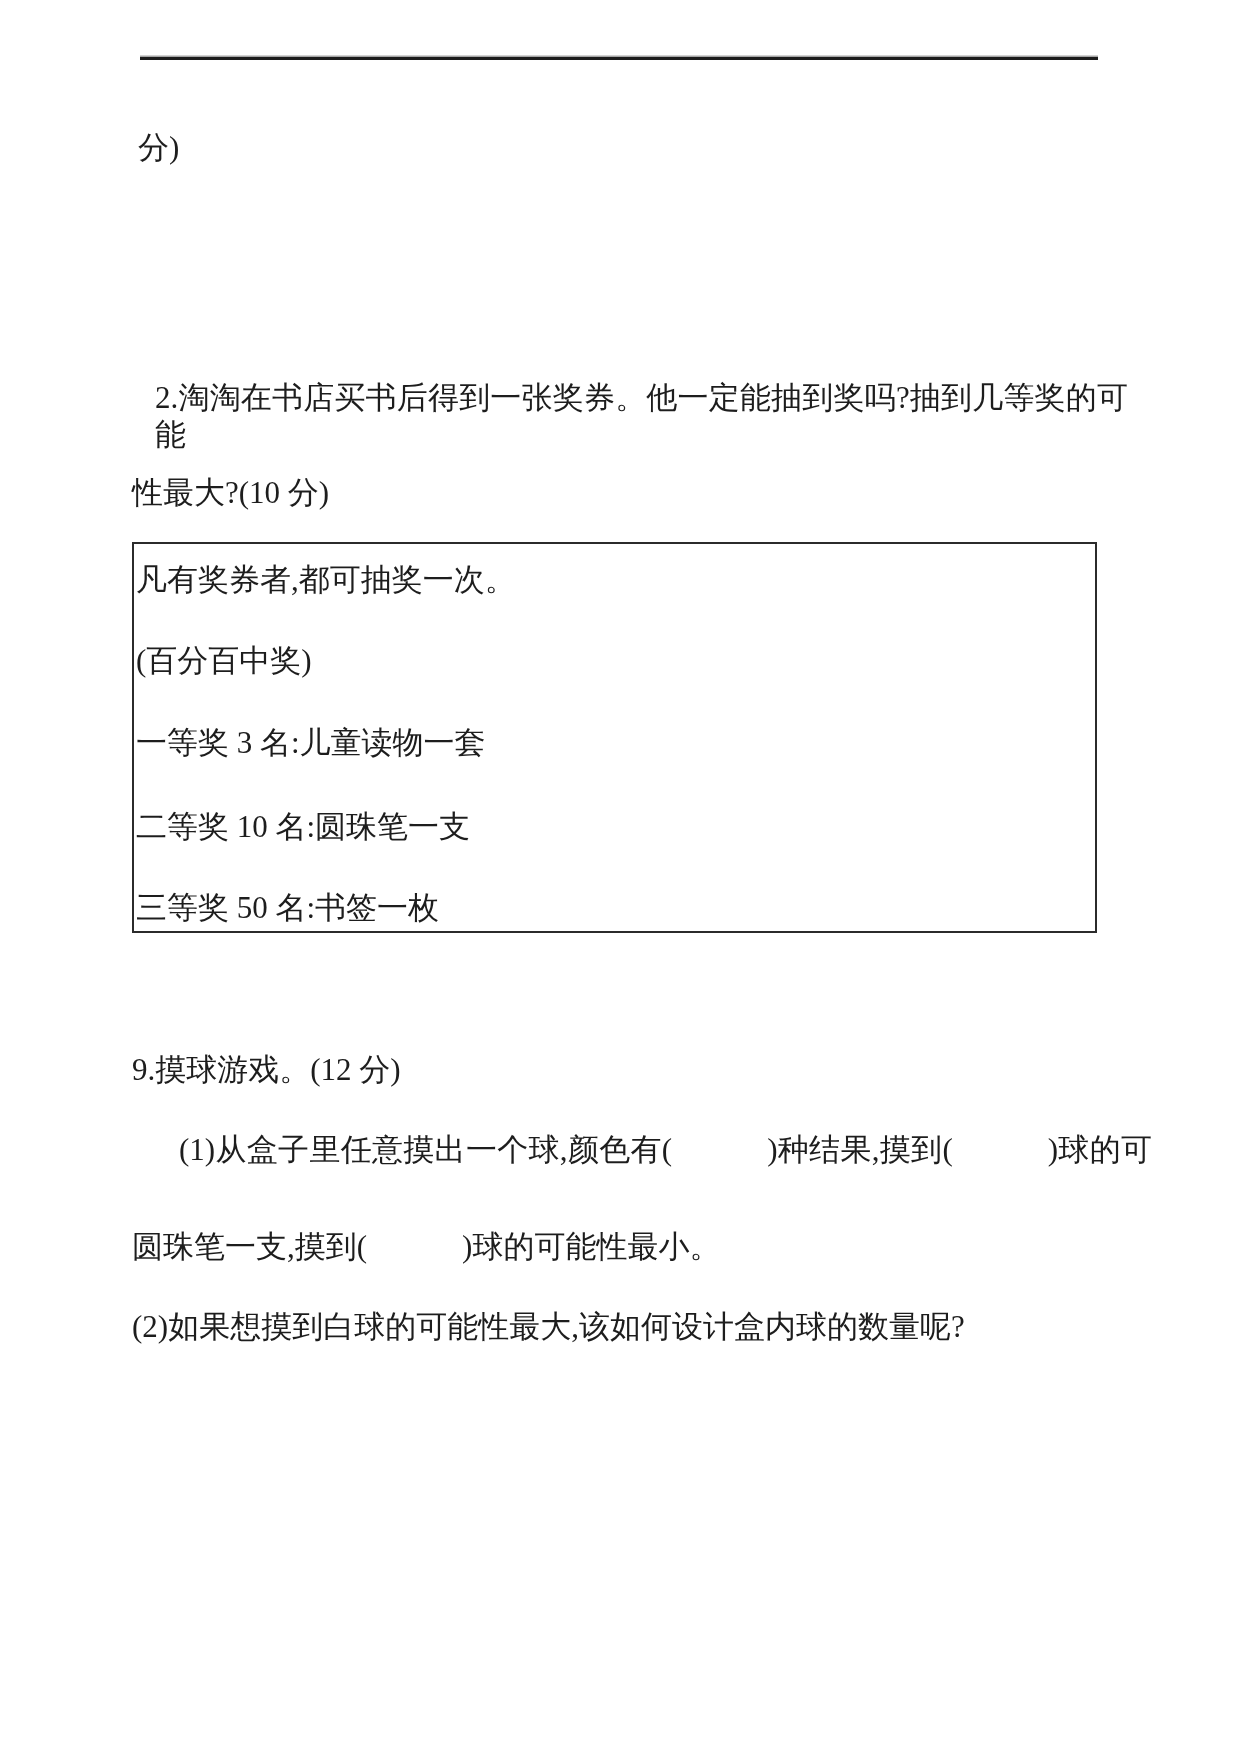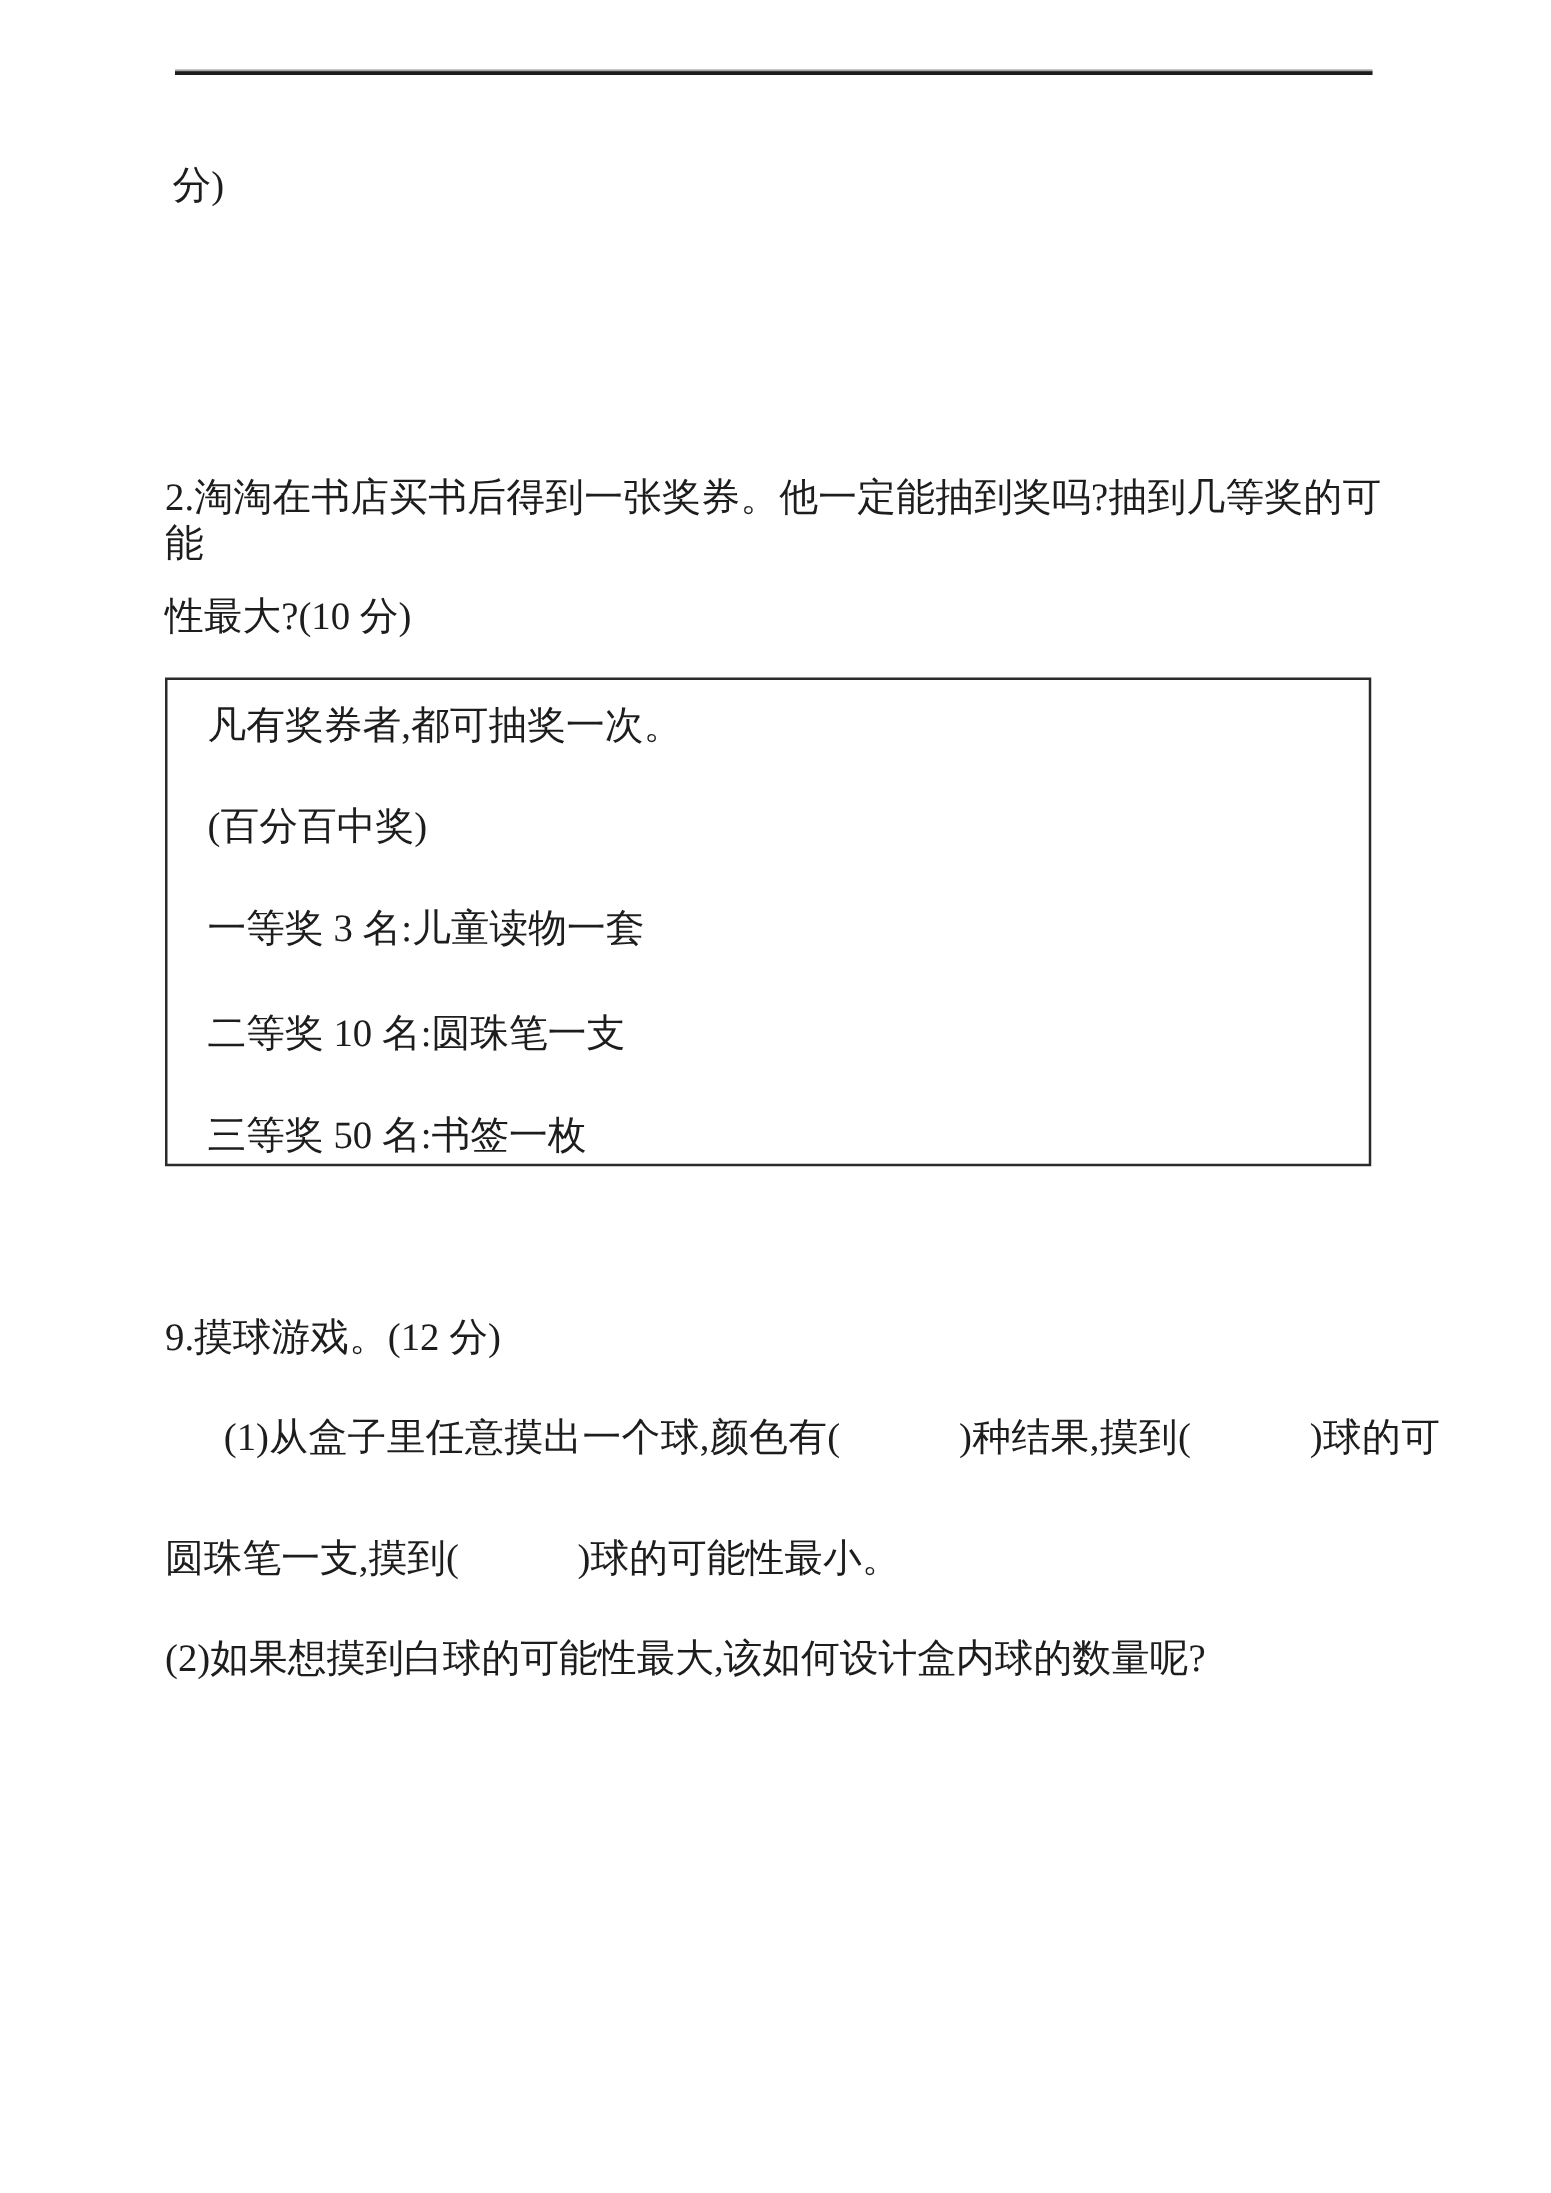--- a/index.html
+++ b/index.html
@@ -50,38 +50,37 @@
     width: 965px;
     height: 391px;
     border: 2px solid #2b2b2b;
     box-sizing: border-box;
     background: #ffffff;
   }
   .ticket-box .bline {
     position: absolute;
     left: 2px;
     white-space: nowrap;
-    margin-left: 30px;
   }
   .bl-1 { top: 18px; }
   .bl-2 { top: 99px; }
   .bl-3 { top: 181px; }
   .bl-4 { top: 265px; }
   .bl-5 { top: 346px; }
 </style>
 </head>
 <body>
 
 <div class="page">
 
   <div class="head-rule"></div>
 
   <div class="abs" style="left:138px; top:130px;">分)</div>
 
-  <div class="abs just" style="top:380px;">2.淘淘在书店买书后得到一张奖券。他一定能抽到奖吗?抽到几等奖的可能</div>
+  <div class="abs just" style="top:380px;margin-left:23px;">2.淘淘在书店买书后得到一张奖券。他一定能抽到奖吗?抽到几等奖的可能</div>
 
   <div class="abs" style="top:475px;">性最大?(10 分)</div>
 
   <div class="ticket-box">
     <div class="bline bl-1">凡有奖券者,都可抽奖一次。</div>
     <div class="bline bl-2">(百分百中奖)</div>
     <div class="bline bl-3">一等奖 3 名:儿童读物一套</div>
     <div class="bline bl-4">二等奖 10 名:圆珠笔一支</div>
     <div class="bline bl-5">三等奖 50 名:书签一枚</div>
   </div>

